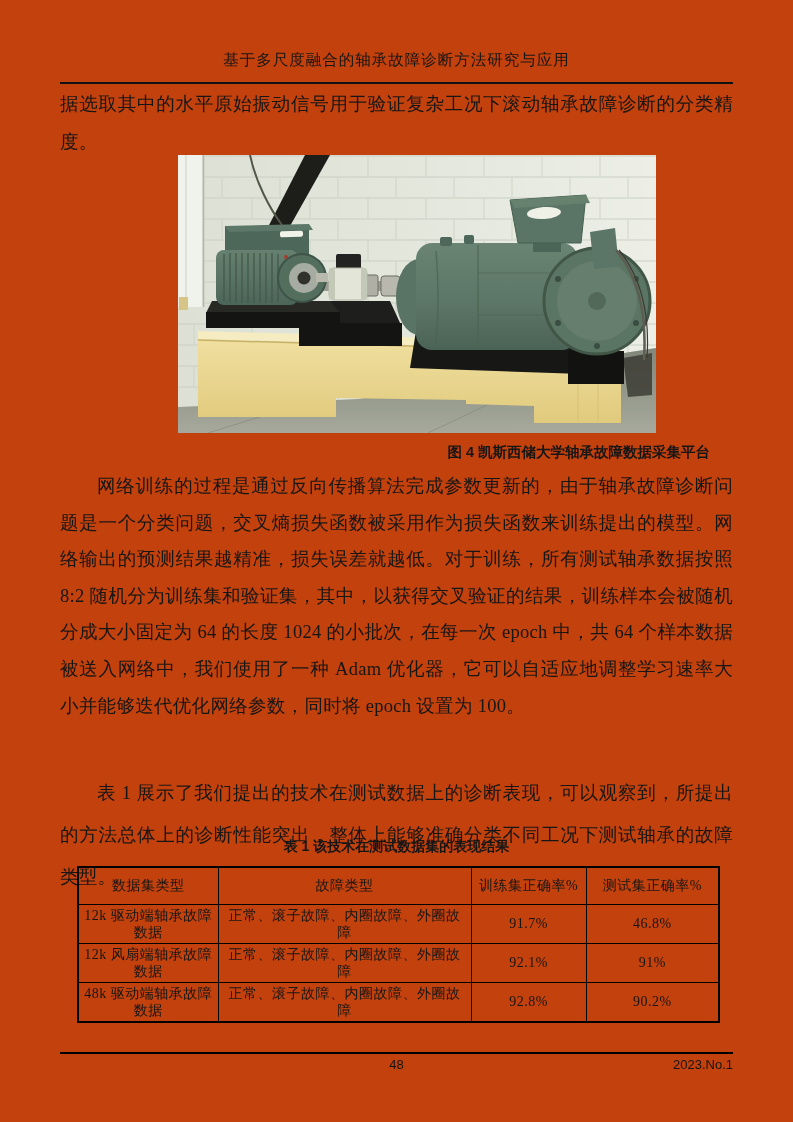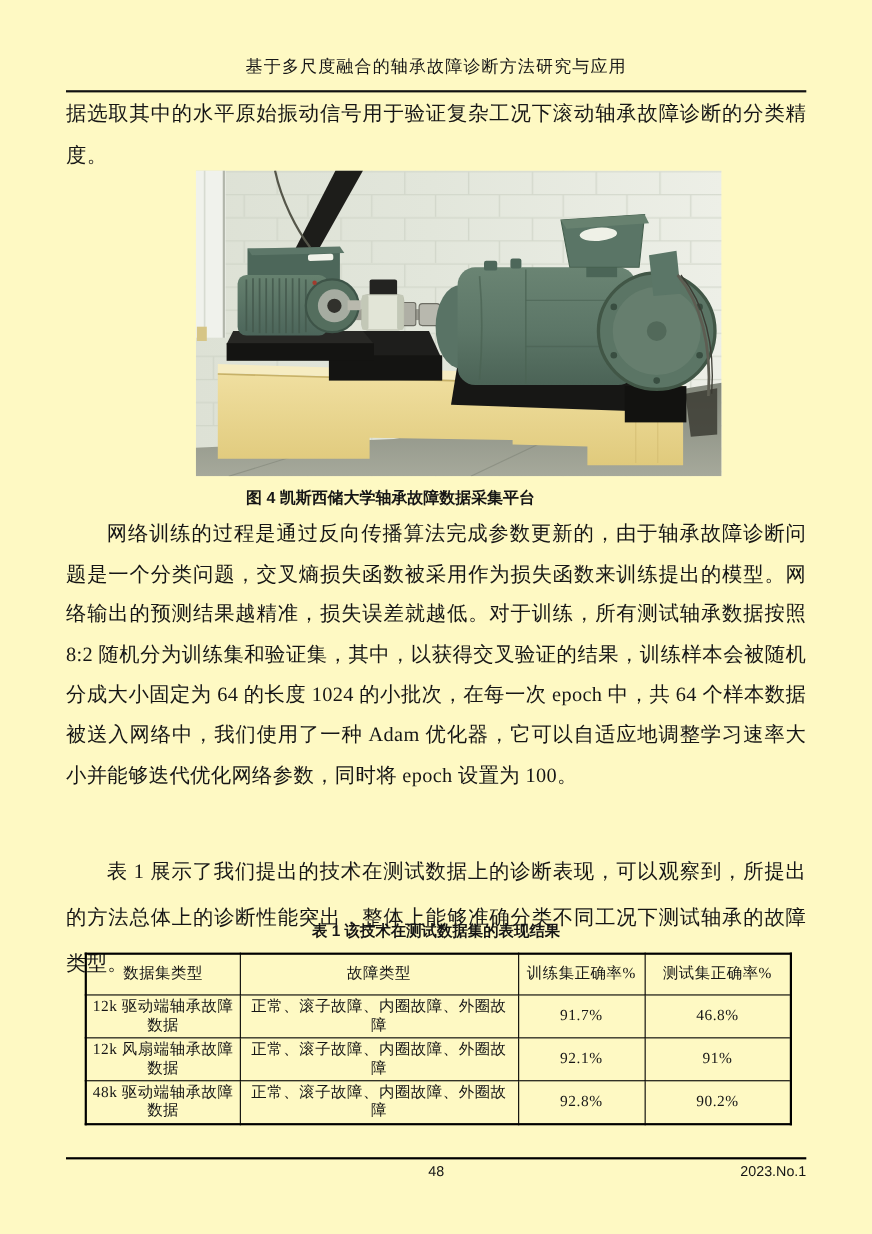--- a/index.html
+++ b/index.html
@@ -1,19 +1,19 @@
 <!DOCTYPE html>
 <html><head>
 <meta charset="utf-8">
 <style>
   html,body{margin:0;padding:0;background:#888;}
   #page{
     position:relative;
     width:793px;height:1122px;
-    background:#fef9c3;
+    background:#c2410c;
     margin:0 auto;
     overflow:hidden;
     font-family:"Liberation Serif","DejaVu Serif",serif;
     color:#161616;
   }
   .abs{position:absolute;}
   
   #header-title{
     top:50px;left:0;width:793px;
     text-align:center;
@@ -34,21 +34,21 @@
   #para-1{top:85px;}
   #para-2{top:468px;line-height:36.6px;text-indent:2em;}
   #para-3{top:772px;line-height:42px;text-indent:2em;}
   
   #figure-image{
     top:155px;left:178px;width:478px;height:278px;
   }
   #figure-image svg{display:block;}
   #figure-caption{
     top:443px;left:0;width:710px;
-    text-align:center;
+    text-align:right;
     font-family:"Liberation Sans","DejaVu Sans",sans-serif;
     font-weight:bold;
     font-size:14.5px;
   }
   
   #table-caption{
     top:838px;left:0;width:793px;
     text-align:center;
     font-family:"Liberation Sans","DejaVu Sans",sans-serif;
     font-weight:bold;

